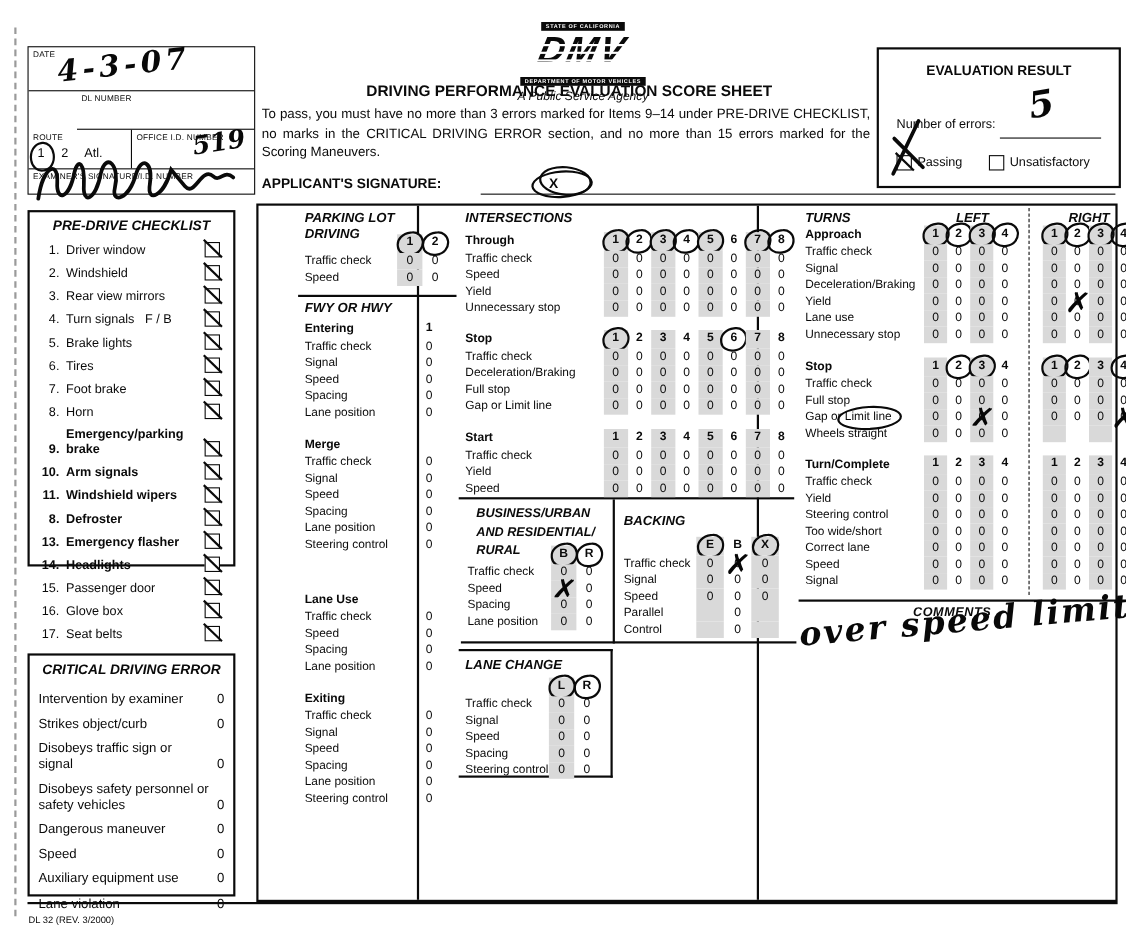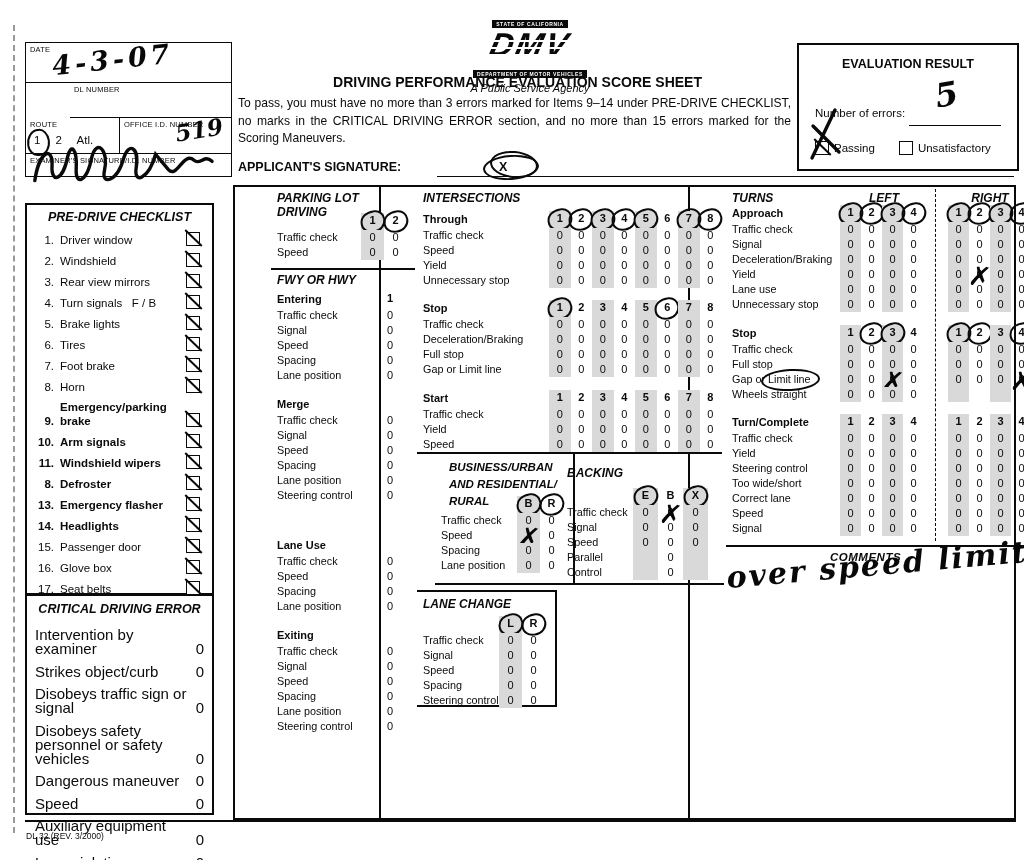--- a/index.html
+++ b/index.html
@@ -48,41 +48,41 @@
   .eval-errors{position:absolute;left:16px;top:62px;font-size:11.5px;}
   .eval-line{position:absolute;left:110px;top:80px;width:92px;border-bottom:1.6px solid #0a0a0a;}
   .hw-errors{position:absolute;left:136px;top:30px;font-size:33px;transform:rotate(-10deg);}
   .eval-opts{position:absolute;left:16px;top:96px;display:flex;}
   .eval-opt{display:flex;align-items:center;margin-right:24px;font-size:11.5px;position:relative;}
   .cb{width:12px;height:12px;border:1.7px solid #0a0a0a;flex:none;margin-right:5px;position:relative;background:#fff;}
   .cb.checked::after{content:"";position:absolute;left:-5px;top:4px;width:23px;border-top:2px solid #0a0a0a;transform:rotate(44deg);}
   .big-x{position:absolute;left:-9px;top:-38px;pointer-events:none;}
 
   
-  .predrive-box{left:25px;top:191px;width:189px;height:392px;border:2px solid #0a0a0a;padding:5px 7px;box-sizing:border-box;margin-top:12px;}
+  .predrive-box{left:25px;top:191px;width:189px;height:324px;border:2px solid #0a0a0a;padding:5px 7px;box-sizing:border-box;}
   .panel-title{text-align:center;font-style:italic;font-weight:bold;font-size:12.5px;margin-bottom:8px;}
   .pd-row{display:flex;align-items:flex-end;margin-bottom:6px;}
   .pd-num{width:20px;text-align:right;margin-right:6px;font-size:11.5px;line-height:14px;flex:none;}
   .pd-label{flex:1;font-size:11.5px;line-height:14px;}
   .pd-cb{margin-left:4px;margin-bottom:1px;}
   .critical-box{left:25px;top:594px;width:189px;height:221px;border:2px solid #0a0a0a;padding:6px 8px;box-sizing:border-box;}
-  .cr-row{display:flex;align-items:flex-end;margin-bottom:8.5px;font-size:15px;line-height:14px;}
+  .cr-row{display:flex;align-items:flex-end;margin-bottom:8.5px;font-size:12px;line-height:14px;}
   .cr-label{flex:1;}
   .cr-val{width:14px;text-align:right;flex:none;}
 
   
   .main-box{left:233px;top:185px;width:783px;height:635px;border:2px solid #0a0a0a;box-sizing:border-box;}
   .vdiv{position:absolute;top:0;height:100%;border-left:2px solid #0a0a0a;}
   .sec{position:absolute;box-sizing:border-box;margin-left:36px;}
   .sec-title{font-style:italic;font-weight:bold;font-size:12px;line-height:14px;}
 
   .sec-parking{left:0;top:0;width:144px;height:83px;border-bottom:2px solid #0a0a0a;padding:4px 0 0 6px;}
   .sec-fwy{left:0;top:86px;width:144px;padding-left:6px;}
   .sec-inter{left:146px;top:0;width:305px;height:267px;border-bottom:2px solid #0a0a0a;padding:4px 0 0 6px;}
-  .sec-business{left:164px;top:267px;width:140px;height:131px;border-right:2px solid #0a0a0a;border-bottom:2px solid #0a0a0a;padding:5px 0 0 14px;}
+  .sec-business{left:148px;top:267px;width:140px;height:131px;border-right:2px solid #0a0a0a;border-bottom:2px solid #0a0a0a;padding:5px 0 0 14px;}
   .sec-backing{left:288px;top:267px;width:165px;height:131px;border-bottom:2px solid #0a0a0a;padding:4px 0 0 8px;}
   .sec-lane{left:146px;top:403px;width:140px;height:117px;border:2px solid #0a0a0a;border-left:none;padding:5px 0 0 6px;}
   .sec-turns{left:455px;top:0;width:328px;height:358px;padding:4px 0 0 6px;}
   .sec-comments{left:455px;top:358px;width:328px;height:277px;border-top:2px solid #0a0a0a;}
   .turns-dash{position:absolute;left:209px;top:2px;height:352px;border-left:1.6px dashed #0a0a0a;}
   .turns-lr{position:absolute;top:4px;width:80px;text-align:center;font-style:italic;font-weight:bold;font-size:12px;}
   .comments-title{position:absolute;left:104px;top:4px;font-style:italic;font-weight:bold;font-size:11.5px;letter-spacing:.5px;}
   .hw-comments{position:absolute;left:0px;top:0px;font-size:30px;transform:rotate(-5deg);white-space:nowrap;letter-spacing:2px;}
 
   

